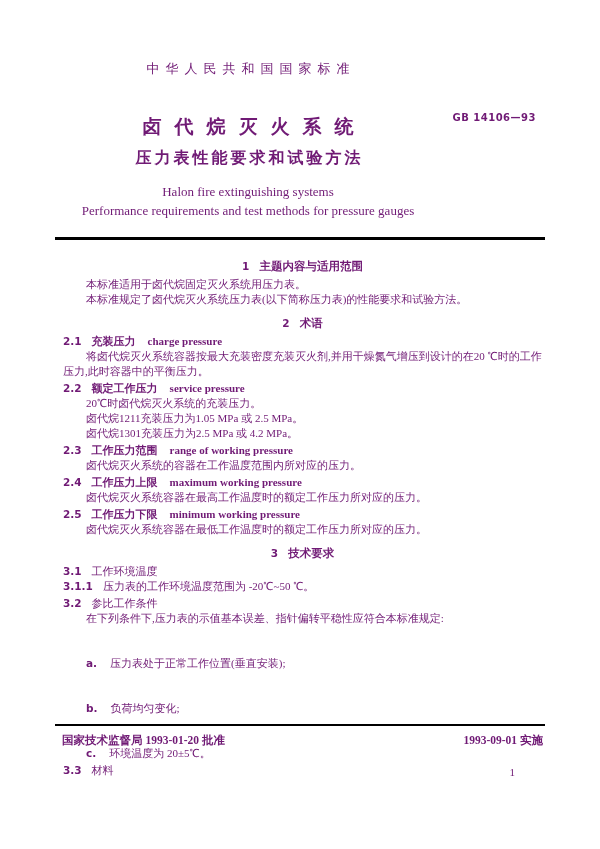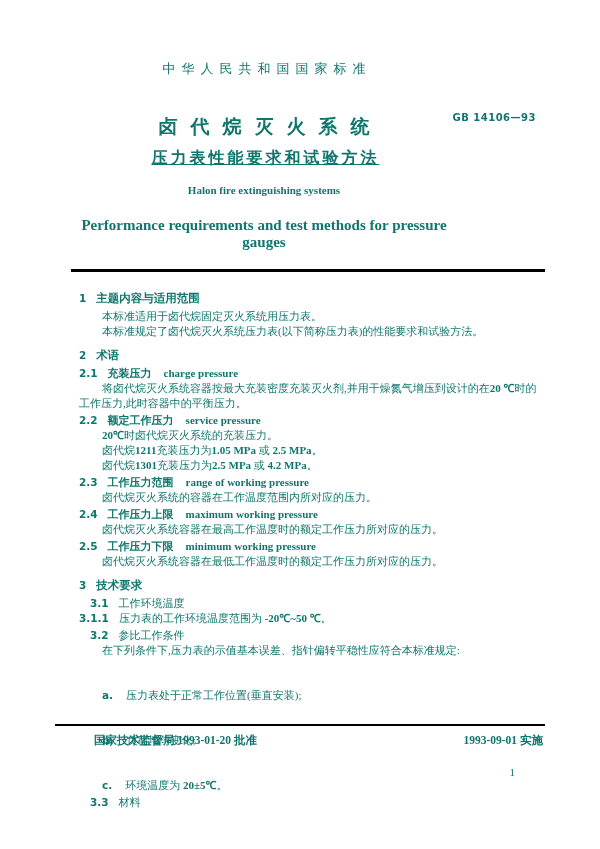--- a/index.html
+++ b/index.html
@@ -1,25 +1,24 @@
 <!DOCTYPE html>
 <html><head>
 <meta charset="utf-8">
 <style>
   html, body { margin: 0; padding: 0; background: #ffffff; }
   .page {
     position: relative;
     width: 600px;
     height: 825px;
     background: #ffffff;
-    color: #0f766e;
+    color: #701a75;
     font-family: "Liberation Serif", serif;
     overflow: hidden;
     box-sizing: border-box;
-    padding-left: 16px;
   }
   
   .header { position: relative; padding-top: 60px; }
   .center-block { width: 384px; margin-left: 56px; text-align: center; }
   .std-label {
     font-size: 13px;
     letter-spacing: 6px;
     text-indent: 6px;
   }
   .title-cn1 {
@@ -28,33 +27,32 @@
     font-weight: bold;
     letter-spacing: 13px;
     text-indent: 13px;
   }
   .title-cn2 {
     margin-top: 8px;
     font-size: 16px;
     font-weight: bold;
     letter-spacing: 3px;
     text-indent: 3px;
-    text-decoration: underline;
   }
   .std-no {
     position: absolute;
     top: 112px;
     right: 64px;
     font-family: "DejaVu Sans", sans-serif;
     font-weight: bold;
     font-size: 10px;
     letter-spacing: 0.5px;
   }
-  .title-en1 { margin-top: 15px; font-size: 11px; font-weight: bold; }
-  .title-en2 { margin-top: 21px; font-size: 15px; font-weight: bold; }
+  .title-en1 { margin-top: 15px; font-size: 13px; font-weight: normal; }
+  .title-en2 { margin-top: 3px; font-size: 13px; font-weight: normal; }
   .rule-thick {
     height: 2.5px;
     background: #000;
     margin: 18px 55px 0 55px;
   }
   
   .doc-body {
     padding: 10px 58px 0 63px;
     font-size: 11px;
     line-height: 15px;
@@ -64,45 +62,45 @@
     font-family: "DejaVu Sans", sans-serif;
     font-weight: bold;
     font-size: 10.5px;
     margin-right: 10px;
   }
   .section {
     font-weight: bold;
     margin-top: 9px;
     margin-bottom: 3px;
     font-size: 11.5px;
+    text-align: center;
   }
   .sub { font-weight: bold; margin-top: 2px; }
   .sub .en { margin-left: 12px; }
-  .subplain { margin-top: 2px; margin-left: 11px; }
+  .subplain { margin-top: 2px; }
   .para { text-indent: 23px; }
   .numpara { }
   .item { padding-left: 23px; margin-top: 30px; }
   .item .num { margin-right: 13px; }
-  .b { font-weight: bold; text-align: right; }
+  .b { font-weight: normal; text-align: right; }
   
   .footer {
     position: absolute;
     left: 55px;
     right: 55px;
     top: 724px;
   }
   .rule-thin { height: 1.5px; background: #000; }
   .footer-row {
     display: flex;
     justify-content: space-between;
     margin-top: 7px;
     padding: 0 2px 0 7px;
     font-size: 11.5px;
     font-weight: bold;
-    margin-left: 32px;
   }
   .page-number {
     margin-top: 18px;
     text-align: right;
     padding-right: 30px;
     font-size: 11px;
   }
 </style>
 </head>
 <body>

